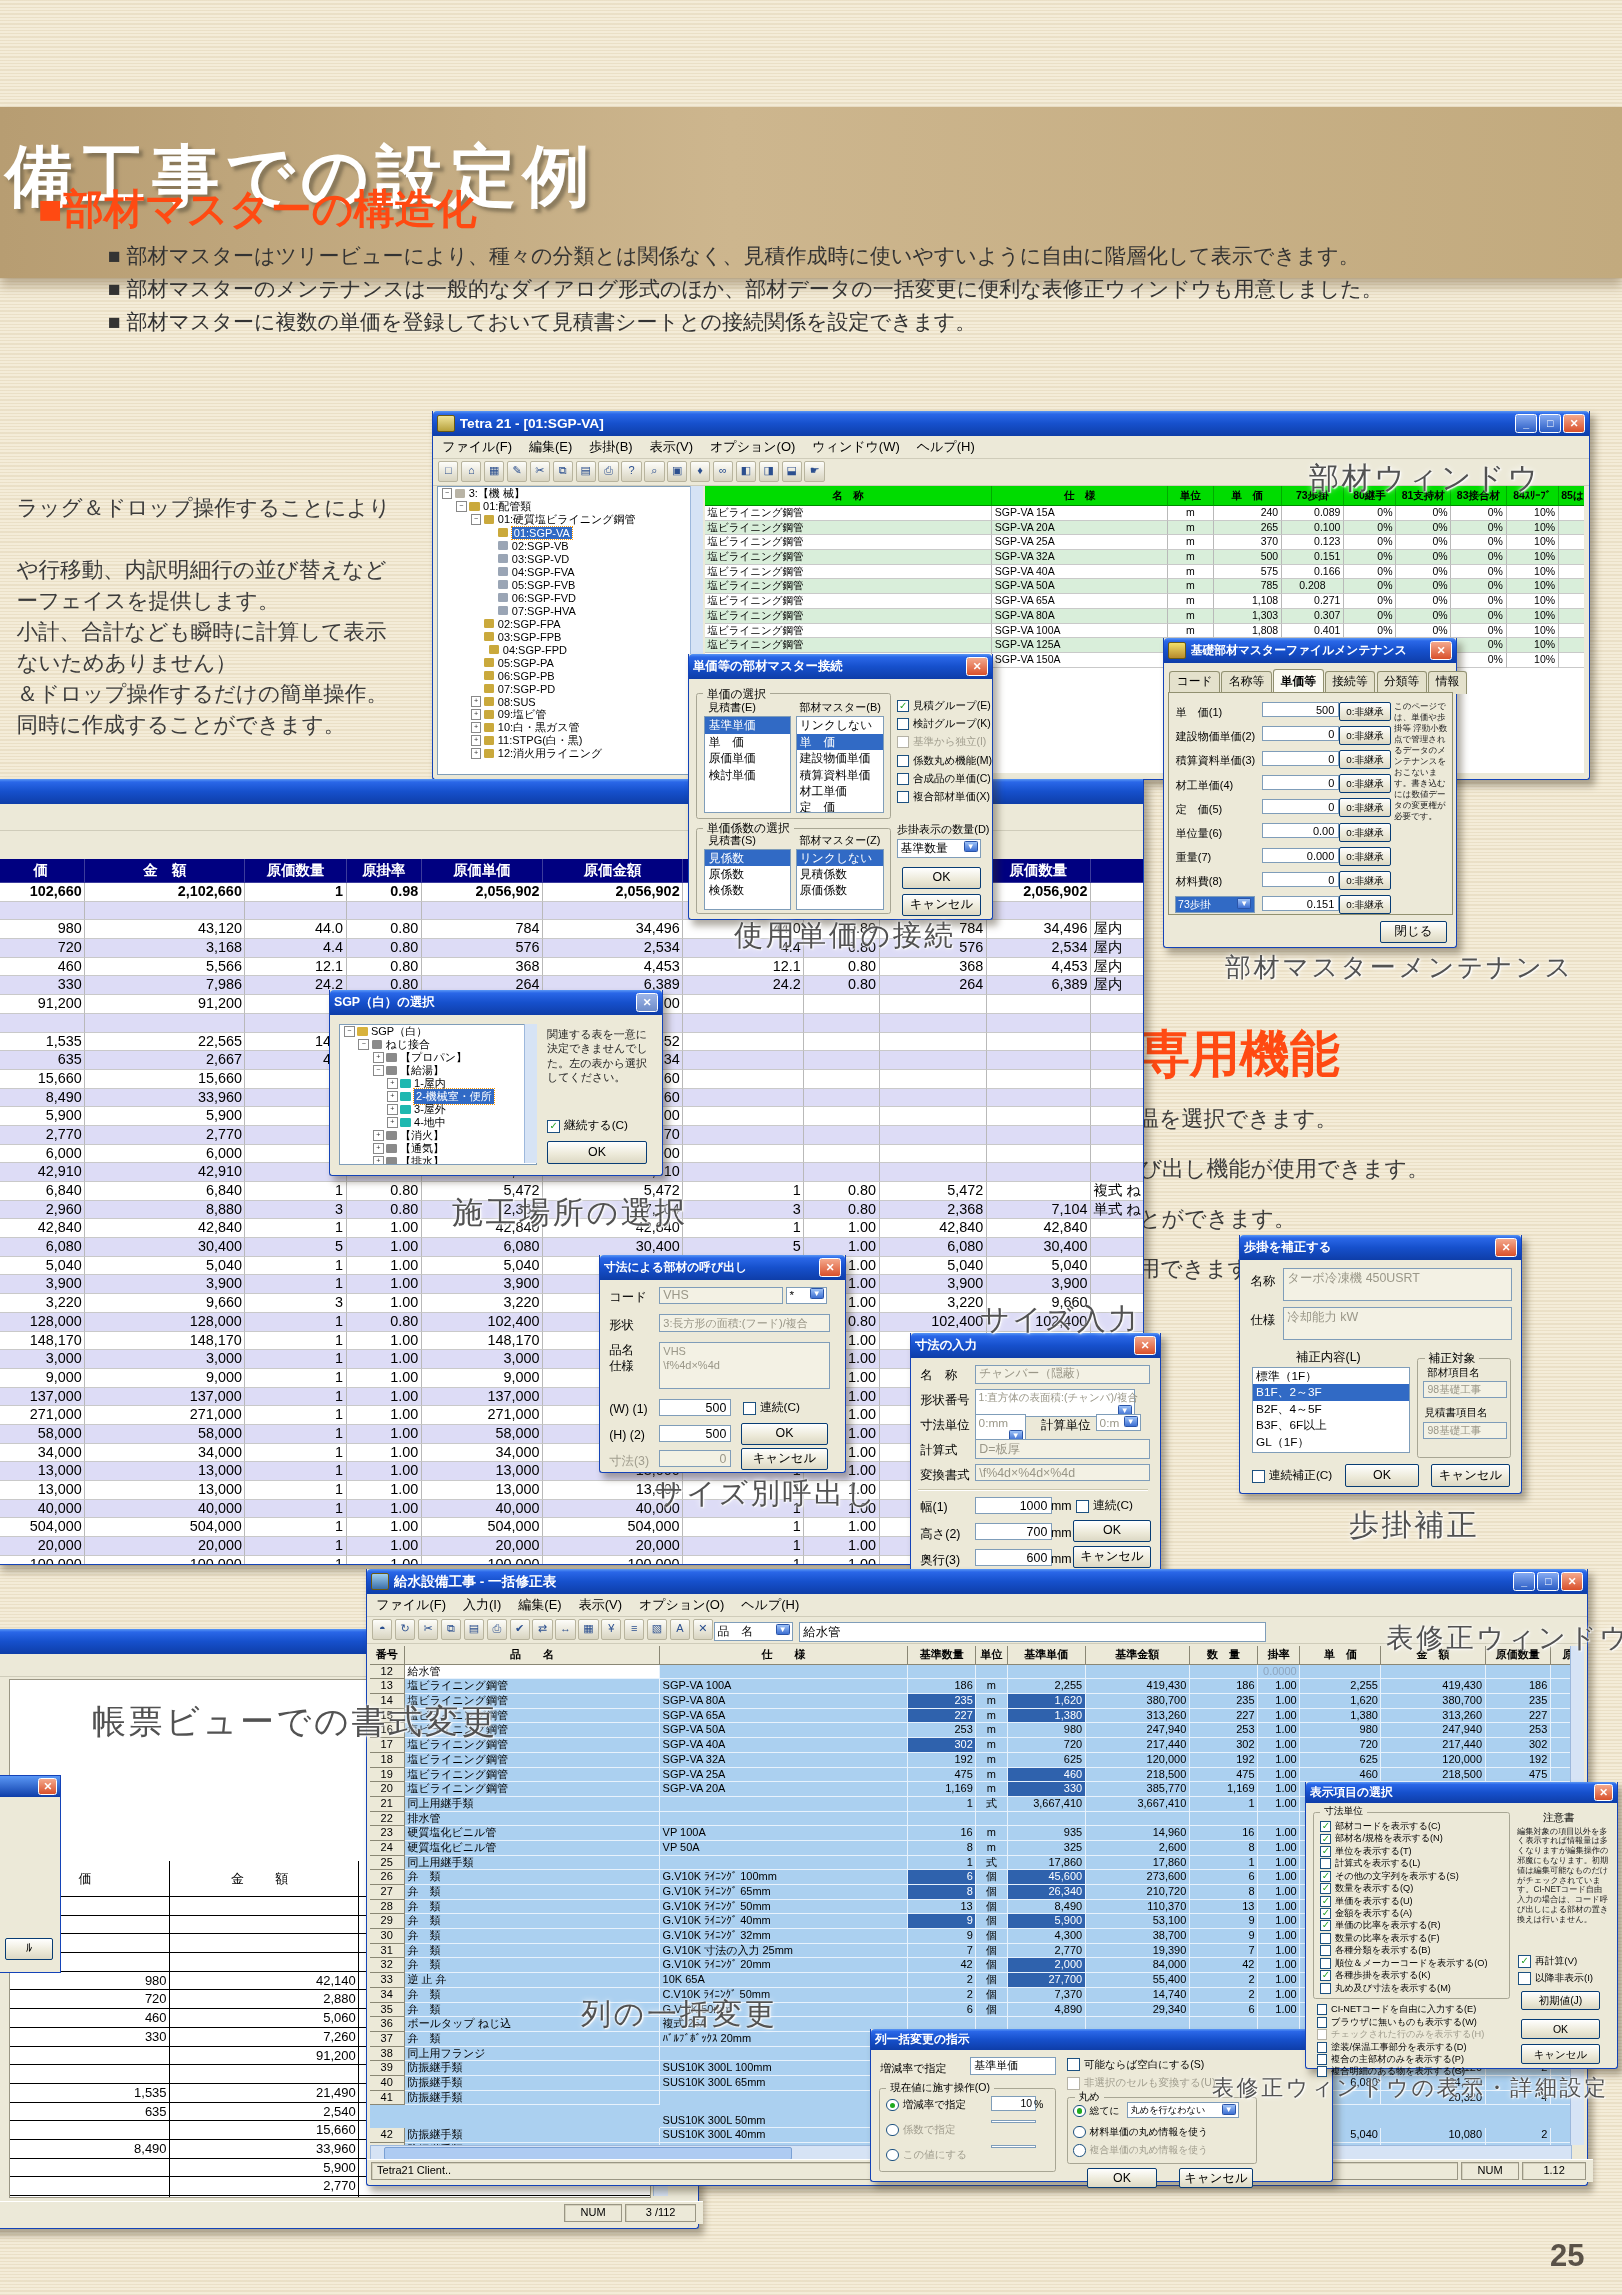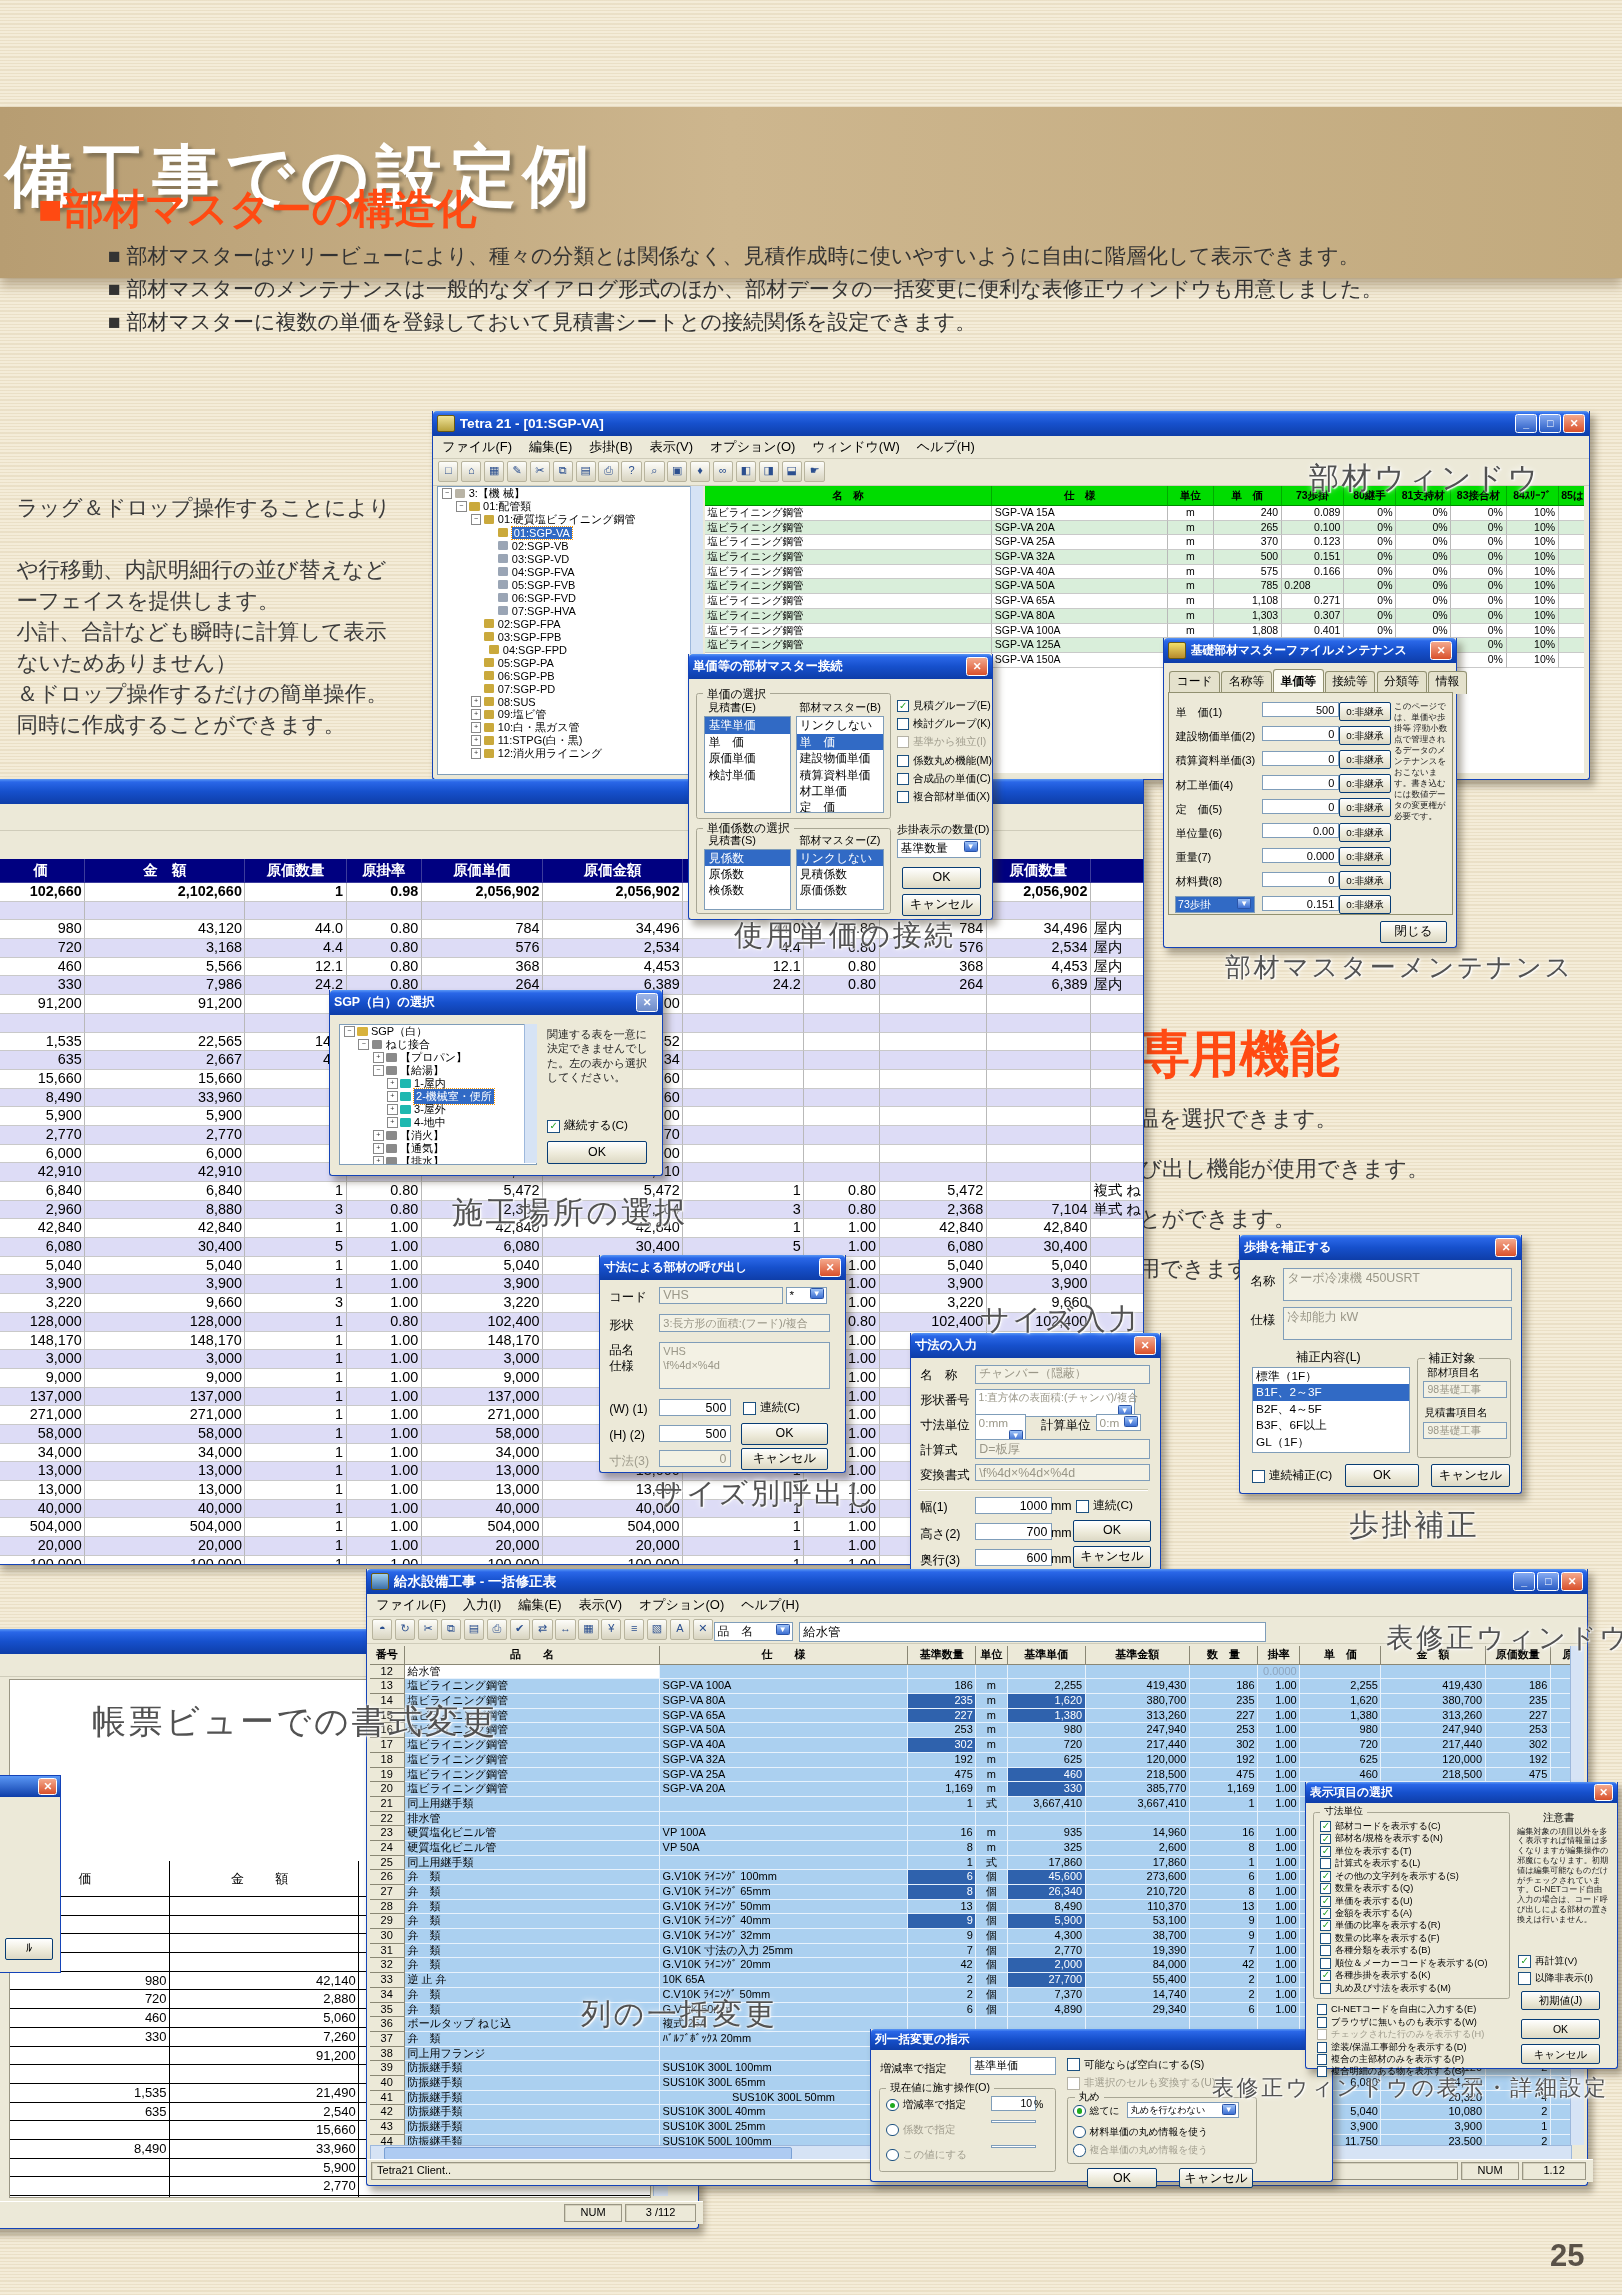--- a/index.html
+++ b/index.html
@@ -324,21 +324,21 @@
           <div class="gc" style="width: 49px; height: 13.7px; line-height: 13.7px; font-size: 10.5px; text-align: right;">0%</div>
           <div class="gc" style="width: 49px; height: 13.7px; line-height: 13.7px; font-size: 10.5px; text-align: right;">0%</div>
           <div class="gc" style="width: 46px; height: 13.7px; line-height: 13.7px; font-size: 10.5px; text-align: right;">10%</div>
           <div class="gc" style="width: 43px; height: 13.7px; line-height: 13.7px; font-size: 10.5px; text-align: right;">8%</div>
         </div>
         <div class="grow alt">
           <div class="gc" style="width: 281px; height: 13.7px; line-height: 13.7px; font-size: 10.5px; text-align: left;">塩ビライニング鋼管</div>
           <div class="gc" style="width: 170px; height: 13.7px; line-height: 13.7px; font-size: 10.5px; text-align: left;">SGP-VA 50A</div>
           <div class="gc" style="width: 39px; height: 13.7px; line-height: 13.7px; font-size: 10.5px; text-align: center;">m</div>
           <div class="gc" style="width: 62px; height: 13.7px; line-height: 13.7px; font-size: 10.5px; text-align: right;">785</div>
-          <div class="gc" style="width: 56px; height: 13.7px; line-height: 13.7px; font-size: 10.5px; text-align: left;">0.208</div>
+          <div class="gc" style="width: 56px; height: 13.7px; line-height: 13.7px; font-size: 10.5px; text-align: center;">0.208</div>
           <div class="gc" style="width: 46px; height: 13.7px; line-height: 13.7px; font-size: 10.5px; text-align: right;">0%</div>
           <div class="gc" style="width: 49px; height: 13.7px; line-height: 13.7px; font-size: 10.5px; text-align: right;">0%</div>
           <div class="gc" style="width: 49px; height: 13.7px; line-height: 13.7px; font-size: 10.5px; text-align: right;">0%</div>
           <div class="gc" style="width: 46px; height: 13.7px; line-height: 13.7px; font-size: 10.5px; text-align: right;">10%</div>
           <div class="gc" style="width: 43px; height: 13.7px; line-height: 13.7px; font-size: 10.5px; text-align: right;">8%</div>
         </div>
         <div class="grow">
           <div class="gc" style="width: 281px; height: 13.7px; line-height: 13.7px; font-size: 10.5px; text-align: left;">塩ビライニング鋼管</div>
           <div class="gc" style="width: 170px; height: 13.7px; line-height: 13.7px; font-size: 10.5px; text-align: left;">SGP-VA 65A</div>
           <div class="gc" style="width: 39px; height: 13.7px; line-height: 13.7px; font-size: 10.5px; text-align: center;">m</div>
@@ -1815,21 +1815,21 @@
           <div class="gc" style="width: 62px; height: 13.7px; line-height: 13.7px; text-align: right;"></div>
           <div class="gc" style="width: 36px; height: 13.7px; line-height: 13.7px; text-align: right;"></div>
           <div class="gc" style="width: 75px; height: 13.7px; line-height: 13.7px; text-align: right;">6,080</div>
           <div class="gc" style="width: 98px; height: 13.7px; line-height: 13.7px; text-align: right;">24,320</div>
           <div class="gc" style="width: 59px; height: 13.7px; line-height: 13.7px; text-align: right;">4</div>
           <div class="gc" style="width: 51px; height: 13.7px; line-height: 13.7px; text-align: right;">1.00</div>
         </div>
         <div class="grow">
           <div class="gc rn" style="width: 29px; height: 13.7px; line-height: 13.7px; text-align: center;">41</div>
           <div class="gc" style="width: 249px; height: 13.7px; line-height: 13.7px; text-align: left;">防振継手類</div>
-          <div class="gc" style="width: 242px; height: 13.7px; line-height: 13.7px; text-align: center;">SUS10K 300L 50mm</div>
+          <div class="gc" style="width: 242px; height: 13.7px; line-height: 13.7px; text-align: left; margin-top: 23px;">SUS10K 300L 50mm</div>
           <div class="gc" style="width: 62px; height: 13.7px; line-height: 13.7px; text-align: right;"></div>
           <div class="gc" style="width: 25px; height: 13.7px; line-height: 13.7px; text-align: center;"></div>
           <div class="gc" style="width: 72px; height: 13.7px; line-height: 13.7px; text-align: right;"></div>
           <div class="gc" style="width: 98px; height: 13.7px; line-height: 13.7px; text-align: right;"></div>
           <div class="gc" style="width: 62px; height: 13.7px; line-height: 13.7px; text-align: right;"></div>
           <div class="gc" style="width: 36px; height: 13.7px; line-height: 13.7px; text-align: right;"></div>
           <div class="gc" style="width: 75px; height: 13.7px; line-height: 13.7px; text-align: right;"></div>
           <div class="gc" style="width: 98px; height: 13.7px; line-height: 13.7px; text-align: right;">20,320</div>
           <div class="gc" style="width: 59px; height: 13.7px; line-height: 13.7px; text-align: right;">4</div>
           <div class="gc" style="width: 51px; height: 13.7px; line-height: 13.7px; text-align: right;">1.00</div>

